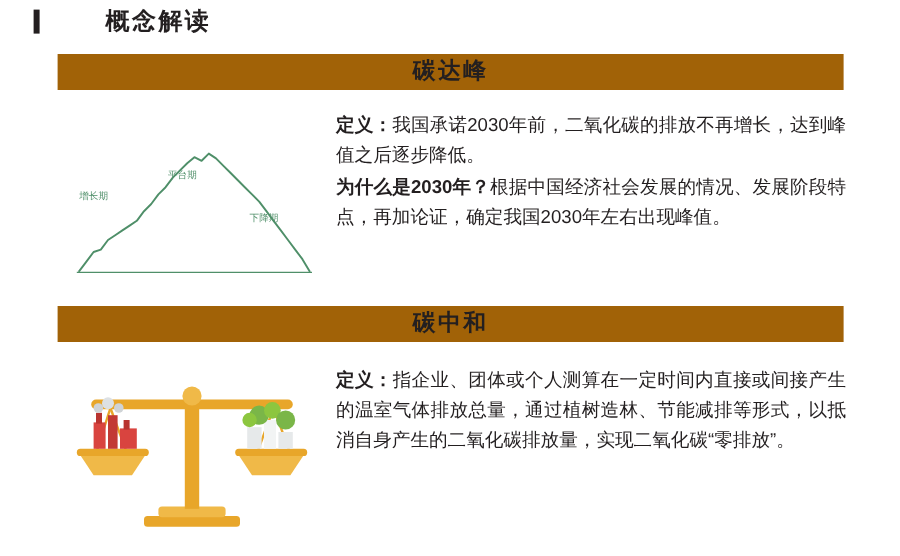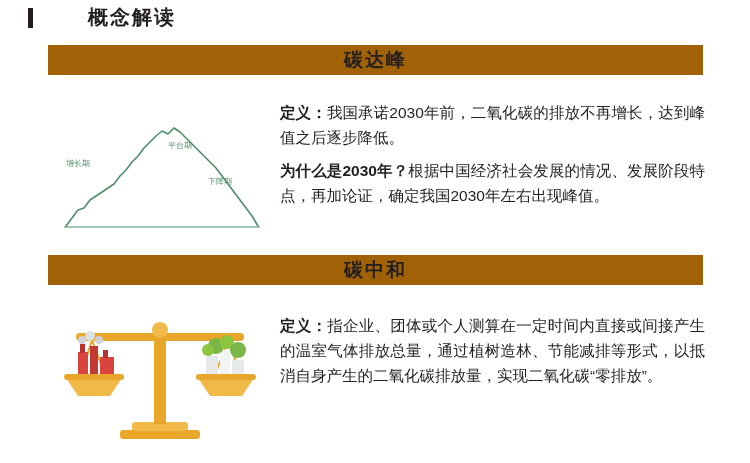--- a/index.html
+++ b/index.html
@@ -85,42 +85,42 @@
   }
   #text-2 {
     left: 280px;
     top: 305px;
     width: 425px;
   }
   .lead {
     font-weight: bold;
   }
   .para {
-    margin: 8px 0 2px 0;
+    margin: 0 0 2px 0;
   }
 
   
   .peak-figure {
     position: absolute;
     left: 58px;
     top: 98px;
     width: 210px;
     height: 135px;
   }
   .peak-figure svg {
     display: block;
   }
   .peak-label {
     position: absolute;
     font-size: 8px;
     color: #4f8f69;
     white-space: nowrap;
   }
   #peak-label-growth { left: 8px; top: 60px; }
-  #peak-label-plateau { left: 82px; top: 42px; margin-left: 28px; }
+  #peak-label-plateau { left: 82px; top: 42px; }
   #peak-label-decline { left: 150px; top: 78px; }
 
   
   .scale-figure {
     position: absolute;
     left: 52px;
     top: 300px;
     width: 215px;
     height: 145px;
   }

